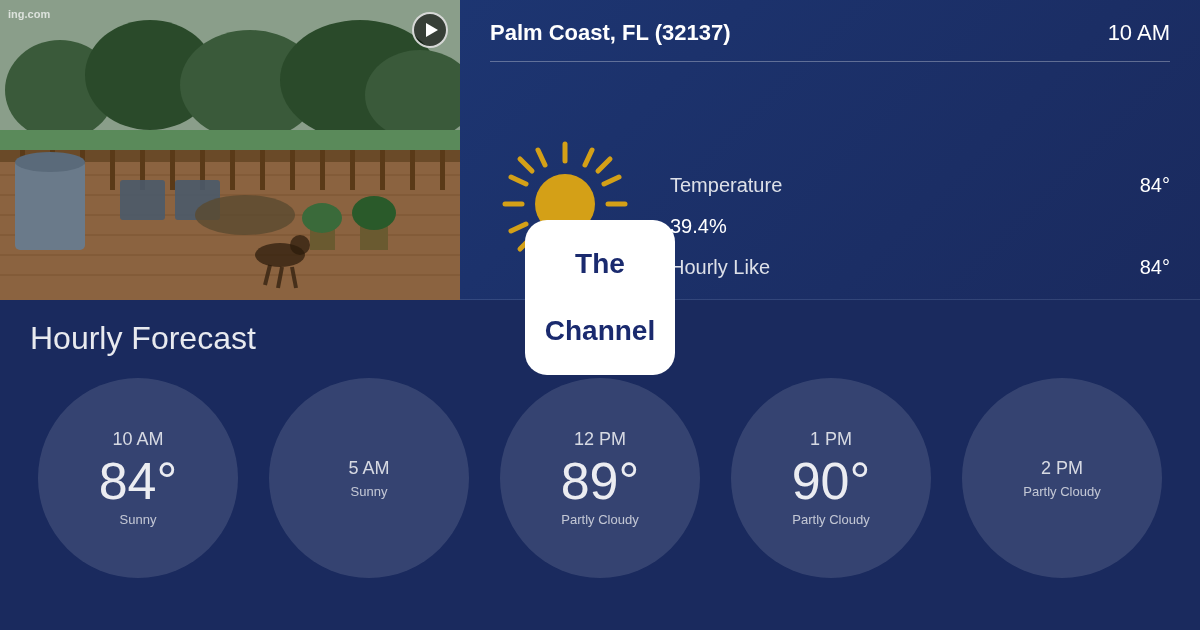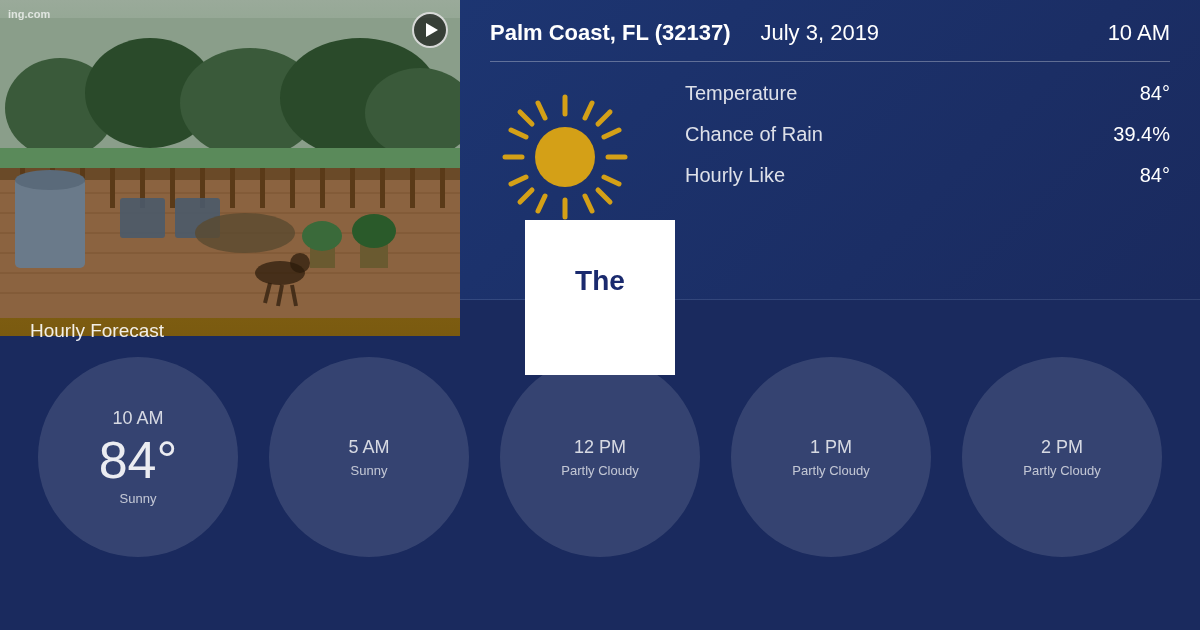--- a/index.html
+++ b/index.html
@@ -15,21 +15,21 @@
 
     .top-section {
       display: flex;
       height: 300px;
       background: linear-gradient(135deg, #1e3a7a 0%, #1a2a5e 100%);
       border-bottom: 1px solid rgba(255,255,255,0.1);
     }
 
     .camera-panel {
       width: 460px;
-      height: 336px;
+      height: 300px;
       position: relative;
       overflow: hidden;
       flex-shrink: 0;
     }
 
     
     .camera-scene {
       width: 100%;
       height: 100%;
       background: linear-gradient(180deg, #6a8a6a 0%, #4a7a4a 30%, #8B6914 60%, #7a5a10 100%);
@@ -106,22 +106,22 @@
 
     .time-text {
       font-size: 22px;
       font-weight: 400;
       color: white;
       margin-left: auto;
     }
 
     .weather-content {
       display: flex;
-      align-items: flex-start;
-      gap: 45px;
+      align-items: flex-end;
+      gap: 30px;
       flex: 1;
     }
 
     .sun-icon-container {
       width: 150px;
       height: 150px;
       display: flex;
       align-items: center;
       justify-content: center;
       flex-shrink: 0;
@@ -156,24 +156,24 @@
       font-weight: 500;
     }
 
     
     .bottom-section {
       padding: 20px 30px 10px;
       position: relative;
     }
 
     .section-title {
-      font-size: 19px;
+      font-size: 32px;
       font-weight: 300;
       color: rgba(255,255,255,0.9);
-      margin-bottom: 15px;
+      margin-bottom: 21px;
     }
 
     .hourly-container {
       display: flex;
       gap: 15px;
       justify-content: space-around;
     }
 
     .hour-bubble {
       width: 200px;
@@ -215,20 +215,21 @@
       transform: translateX(-50%);
       width: 150px;
       height: 155px;
       background: white;
       display: flex;
       flex-direction: column;
       align-items: center;
       justify-content: center;
       padding: 15px;
       z-index: 10;
+      border-radius: 22px;
     }
 
     .twc-logo-text {
       font-size: 28px;
       font-weight: 700;
       color: #1a2a6e;
       line-height: 1.2;
       text-align: center;
     }
   </style>
@@ -302,21 +303,20 @@
       <div class="camera-watermark">ing.com</div>
       <div class="play-button">
         <div class="play-icon-triangle"></div>
       </div>
     </div>
   </div>
 
   <div class="weather-info-panel">
     <div class="location-bar">
       <span class="location-text">Palm Coast, FL (32137)</span>
-      <span class="date-text">July 3, 2019</span>
       <span class="time-text">10 AM</span>
     </div>
 
     <div class="weather-content">
 
       <div class="sun-icon-container">
         <svg class="sun-svg" viewBox="0 0 130 130">
 
           <g stroke="#D4A017" stroke-width="5" stroke-linecap="round">
             <line x1="65" y1="5" x2="65" y2="22"></line>
@@ -341,59 +341,61 @@
           <circle cx="65" cy="65" r="30" fill="#D4A017"></circle>
         </svg>
       </div>
 
       <div class="weather-stats">
         <div class="stat-row">
           <span class="stat-label">Temperature</span>
           <span class="stat-value">84°</span>
         </div>
         <div class="stat-row">
-          <span class="stat-label">Chance of Rain</span>
           <span class="stat-value">39.4%</span>
         </div>
         <div class="stat-row">
           <span class="stat-label">Hourly Like</span>
           <span class="stat-value">84°</span>
         </div>
       </div>
     </div>
   </div>
 </div>
 
 <div class="bottom-section">
 
   <div class="twc-logo">
     <div class="twc-logo-text">
       <span>The</span><br>
       <br>
+      <span>Channel</span>
     </div>
   </div>
 
   <div class="section-title">Hourly Forecast</div>
 
   <div class="hourly-container" id="hourly-container">
   <div class="hour-bubble">
         <div class="hour-time">10 AM</div>
         <div class="hour-temp">84°</div>
         <div class="hour-condition">Sunny</div>
       </div>
       <div class="hour-bubble">
         <div class="hour-time">5 AM</div>
         <div class="hour-condition">Sunny</div>
       </div>
       <div class="hour-bubble">
         <div class="hour-time">12 PM</div>
+        <div class="hour-temp">89°</div>
         <div class="hour-condition">Partly Cloudy</div>
       </div>
       <div class="hour-bubble">
         <div class="hour-time">1 PM</div>
+        <div class="hour-temp">90°</div>
         <div class="hour-condition">Partly Cloudy</div>
       </div>
       <div class="hour-bubble">
         <div class="hour-time">2 PM</div>
         <div class="hour-condition">Partly Cloudy</div>
       </div>
     </div>
 </div>
 
 </body></html>

